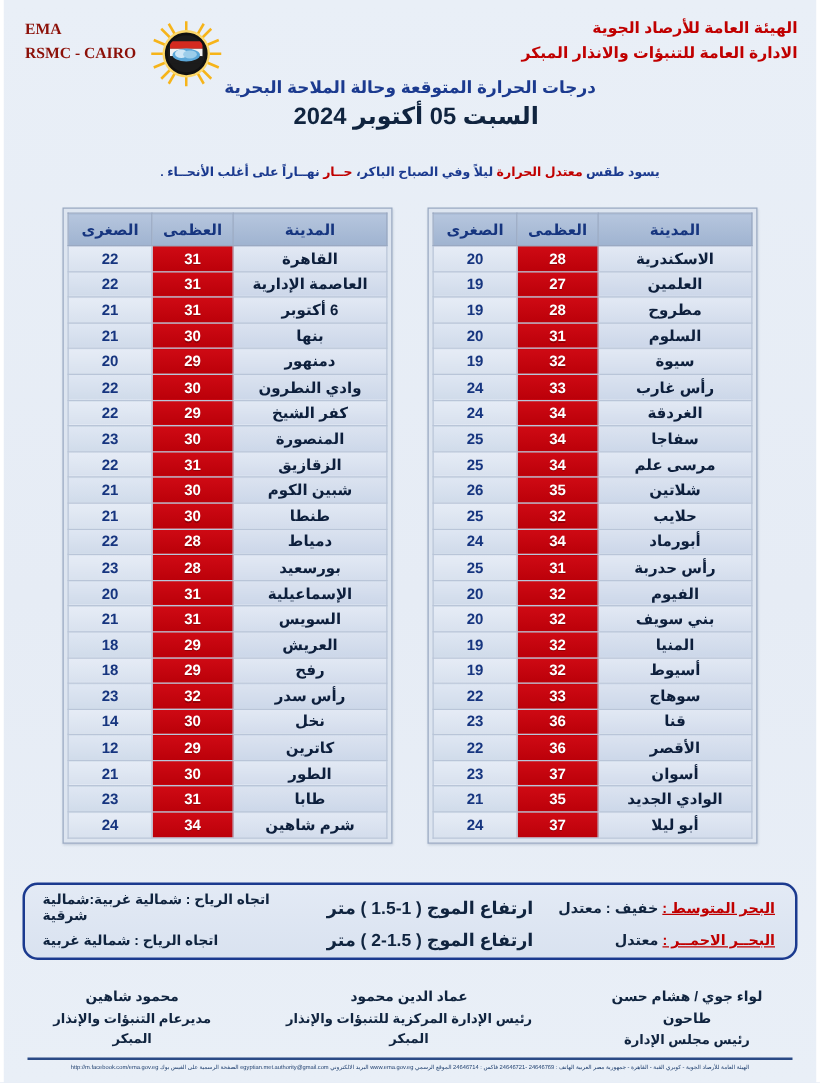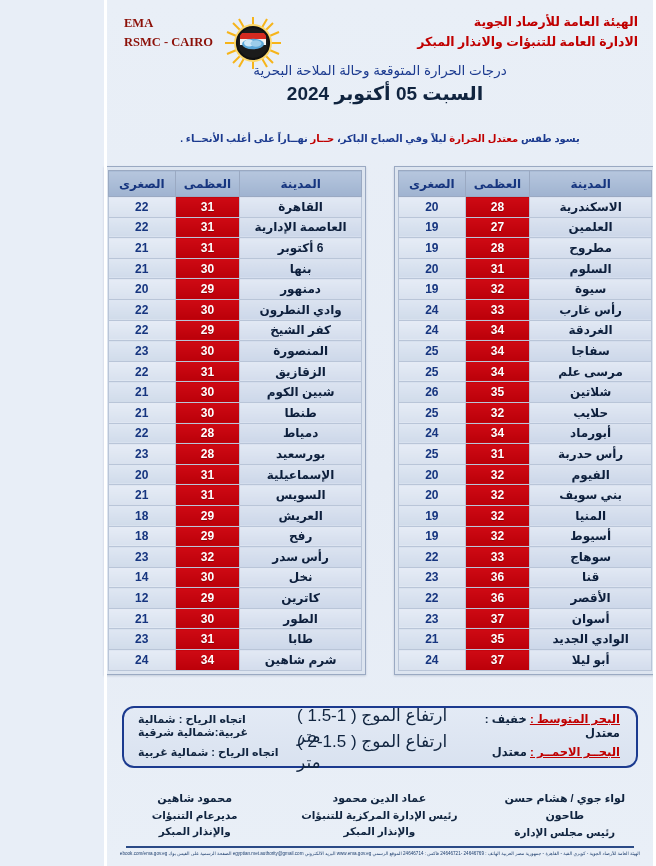--- a/index.html
+++ b/index.html
@@ -5,21 +5,21 @@
 <style>
   html,body{margin:0;padding:0;}
   body{
     width:656px;height:866px;
     background:#e8eef7;
     font-family:"Liberation Sans","DejaVu Sans",sans-serif;
     overflow:hidden;
     position:relative;
   }
   .page{
-    position:relative;width:552px;height:866px;
+    position:relative;width:656px;height:866px;
     background:linear-gradient(180deg,#e9eff7 0%,#e6ecf5 55%,#e9eff7 100%);
     box-sizing:border-box;
     margin-left:44px;
   }
   
   .header{
     position:relative;height:118px;padding:10px 14px 0 14px;box-sizing:border-box;
   }
   .hdr-left{
     position:absolute;left:20px;top:14px;text-align:left;direction:ltr;
@@ -28,21 +28,21 @@
   }
   .hdr-right{
     position:absolute;right:18px;top:12px;text-align:right;direction:rtl;
     color:#c00000;font-weight:bold;font-size:12.5px;line-height:1.6;
   }
   .logo{
     position:absolute;left:116px;top:16px;width:66px;height:54px;
   }
   .title-ar{
     position:absolute;top:62px;left:0;right:0;text-align:center;
-    color:#1b3a8f;font-weight:normal;font-size:13.5px;letter-spacing:.2px;
+    color:#1b3a8f;font-weight:bold;font-size:13.5px;letter-spacing:.2px;
   }
   .title-date{
     position:absolute;top:82px;left:10px;right:0;text-align:center;
     color:#10243f;font-weight:bold;font-size:19px;
   }
   
   .summary{
     position:absolute;top:133px;left:0;right:0;text-align:center;
     font-size:10px;font-weight:bold;color:#1b3a8f;direction:rtl;
   }
@@ -87,21 +87,21 @@
   .marine{
     position:absolute;left:18px;right:18px;top:706px;height:62px;
     border:2px solid #1b3a8f;border-radius:12px;
     background:linear-gradient(180deg,#e3eaf5 0%,#d9e2f0 100%);
     box-sizing:border-box;padding:5px 10px 0 10px;
   }
   .mrow{display:flex;flex-direction:row;align-items:center;height:26px;direction:rtl;}
   .m-sea{width:33%;text-align:right;font-size:11.5px;font-weight:bold;color:#10243f;padding-right:6px;}
   .m-sea .sea-name{color:#c00000;text-decoration:underline;}
   .m-sea .sea-name2{color:#10243f;}
-  .m-wave{width:34%;text-align:left;font-size:17px;font-weight:normal;color:#10243f;}
+  .m-wave{width:34%;text-align:right;font-size:14px;font-weight:bold;color:#10243f;}
   .m-wind{width:33%;text-align:left;font-size:11px;font-weight:bold;color:#10243f;padding-left:4px;direction:rtl;}
   
   .footer{
     position:absolute;left:16px;right:16px;bottom:8px;
   }
   .sig-row{display:flex;flex-direction:row-reverse;justify-content:space-between;
     padding:0 12px 4px 12px;direction:rtl;gap:32px;}
   .sig{font-size:11px;font-weight:bold;color:#10243f;line-height:1.55;text-align:center;}
   .sig .r2{font-size:10.5px;}
   .fline{border-top:2px solid #2a4a86;margin:2px 6px 3px 6px;}

